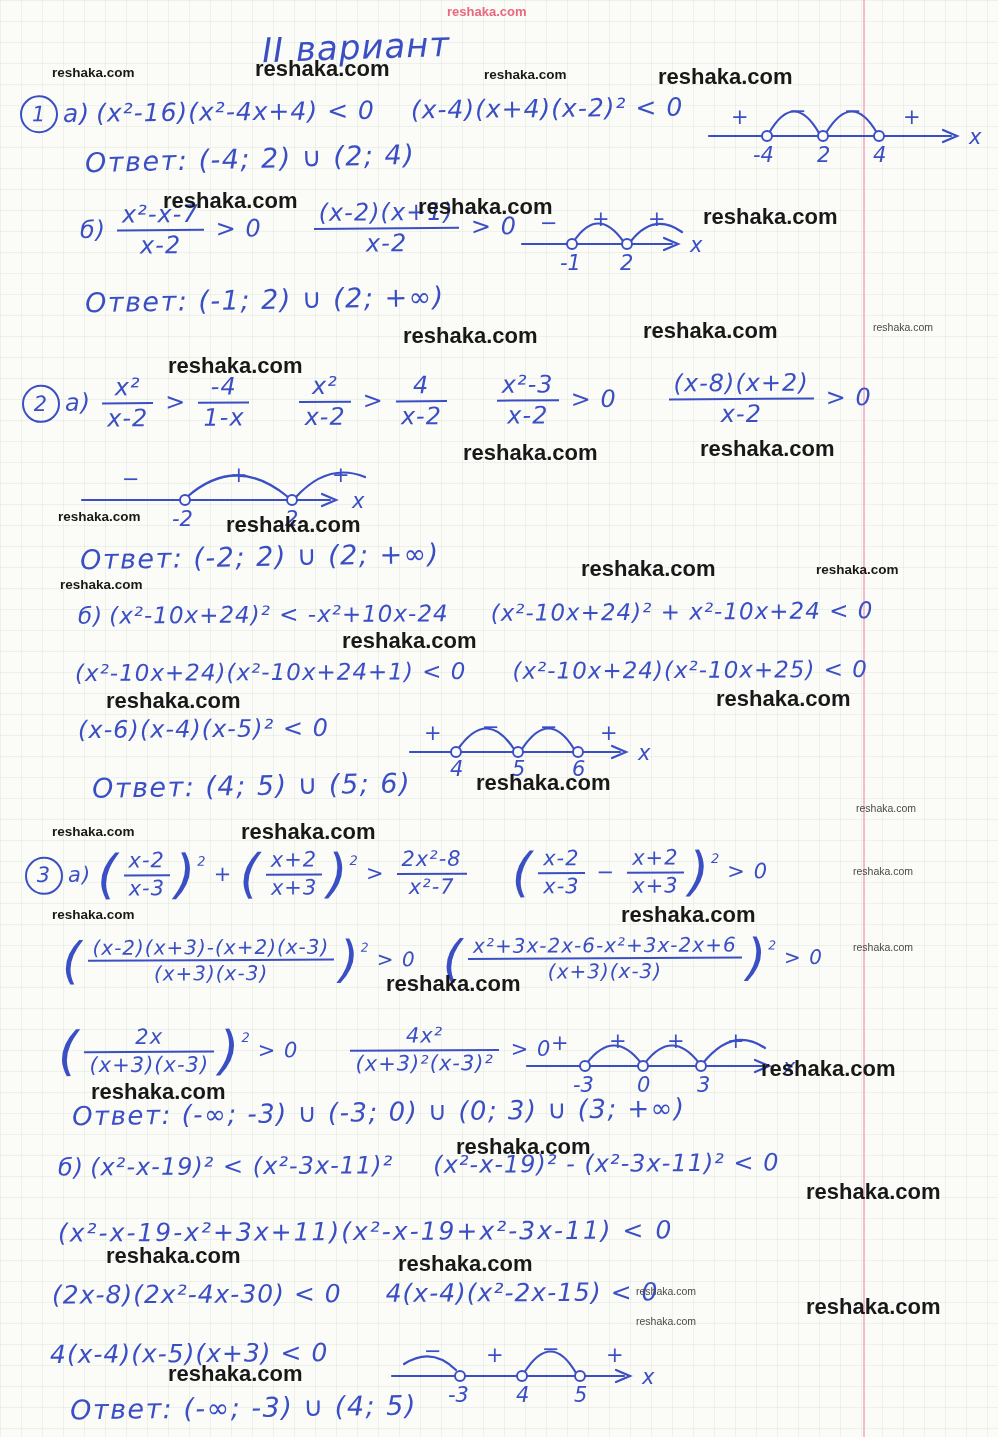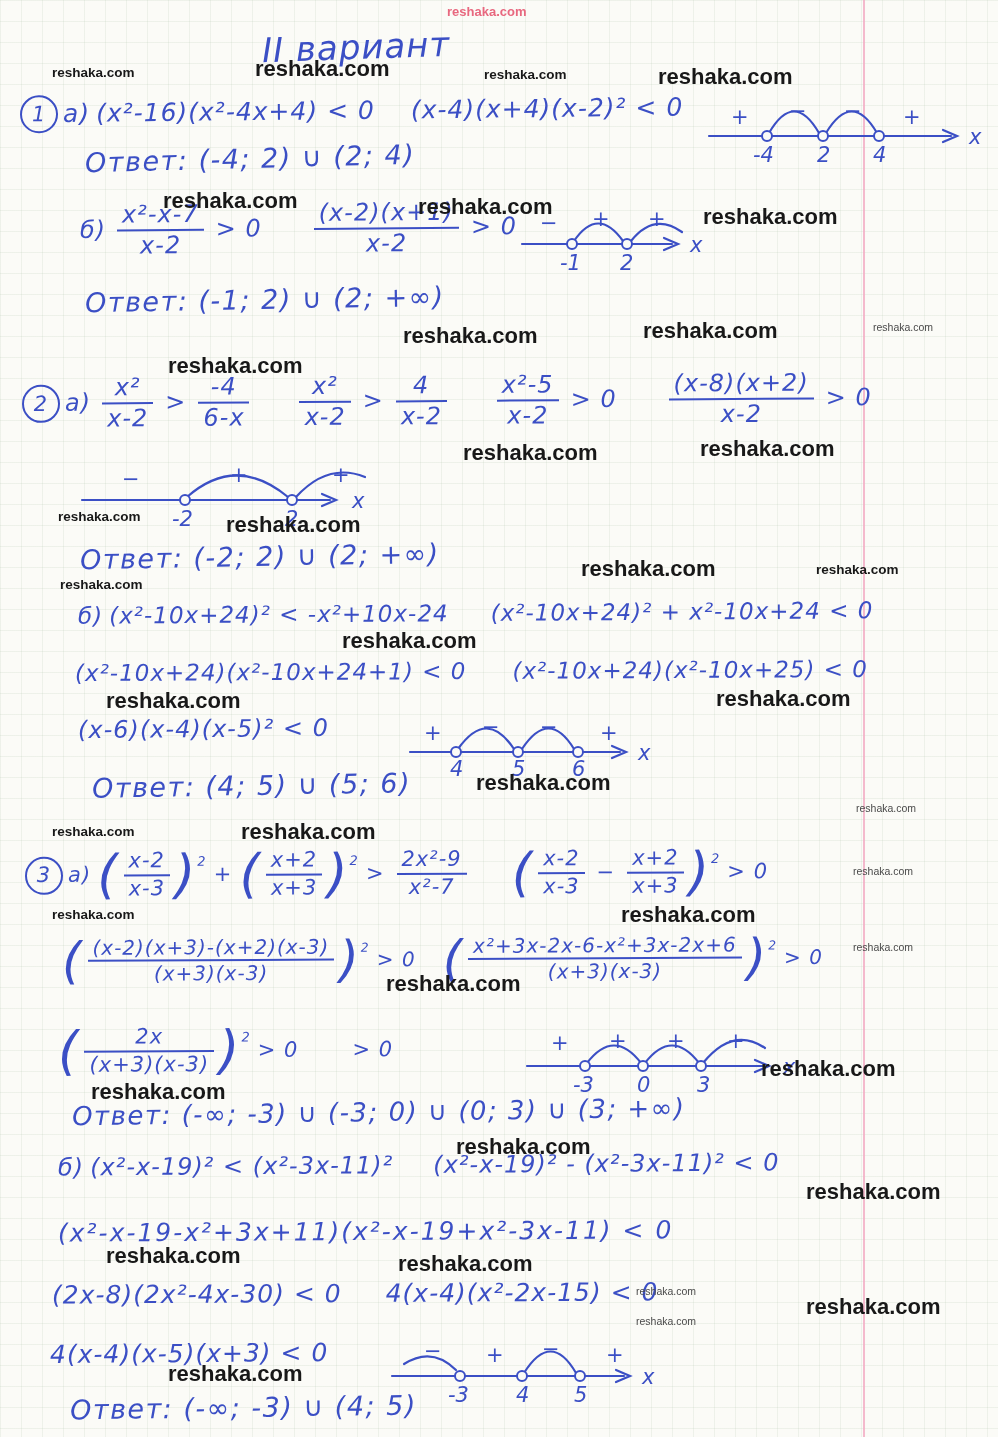--- a/index.html
+++ b/index.html
@@ -121,35 +121,35 @@
 <div class="row" style="left:22px;top:372px;font-size:24px;transform:rotate(-0.4deg);">
   <span class="pnum">2</span>
   <span class="lbl">а)</span>
   <span class="frac">
     <span class="fnum">x²</span>
     <span class="fden">x-2</span>
   </span>
   <span class="op">&gt;</span>
   <span class="frac">
     <span class="fnum">-4</span>
-    <span class="fden">6-x</span>
+    <span class="fden">1-x</span>
   </span>
   <span class="gap40"></span>
   <span class="frac">
     <span class="fnum">x²</span>
     <span class="fden">x-2</span>
   </span>
   <span class="op">&gt;</span>
   <span class="frac">
     <span class="fnum">4</span>
     <span class="fden">x-2</span>
   </span>
   <span class="gap40"></span>
   <span class="frac">
-    <span class="fnum">x²-5</span>
+    <span class="fnum">x²-3</span>
     <span class="fden">x-2</span>
   </span>
   <span class="op">&gt; 0</span>
   <span class="gap40"></span>
   <span class="frac">
     <span class="fnum">(x-8)(x+2)</span>
     <span class="fden">x-2</span>
   </span>
   <span class="op">&gt; 0</span>
 </div>
@@ -227,21 +227,21 @@
     <span class="bp">(</span>
     <span class="frac">
       <span class="fnum">x+2</span>
       <span class="fden">x+3</span>
     </span>
     <span class="bp">)</span>
     <span class="bsup">2</span>
   </span>
   <span class="op">&gt;</span>
   <span class="frac">
-    <span class="fnum">2x²-9</span>
+    <span class="fnum">2x²-8</span>
     <span class="fden">x²-7</span>
   </span>
   <span class="gap40"></span>
   <span class="grp">
     <span class="bp">(</span>
     <span class="frac">
       <span class="fnum">x-2</span>
       <span class="fden">x-3</span>
     </span>
     <span class="op">−</span>
@@ -284,20 +284,24 @@
     <span class="bp">(</span>
     <span class="frac">
       <span class="fnum">2x</span>
       <span class="fden">(x+3)(x-3)</span>
     </span>
     <span class="bp">)</span>
     <span class="bsup">2</span>
   </span>
   <span class="op">&gt; 0</span>
   <span class="gap40"></span>
+  <span class="frac">
+    <span class="fnum">4x²</span>
+    <span class="fden">(x+3)²(x-3)²</span>
+  </span>
   <span class="op">&gt; 0</span>
 </div>
 
 <svg class="nline" style="left:525px;top:1018px;" width="300" height="80" viewBox="0 0 300 80">
   <path class="ax" d="M2 48 H238"></path>
   <path class="ax" d="M230 42 L244 48 L230 54"></path>
   <text x="258" y="56">x</text>
   <path class="arc" d="M62 45 Q89 10 116 45"></path>
   <path class="arc" d="M120 45 Q147 10 174 45"></path>
   <path class="arc" d="M178 45 Q208 8 240 30"></path>

